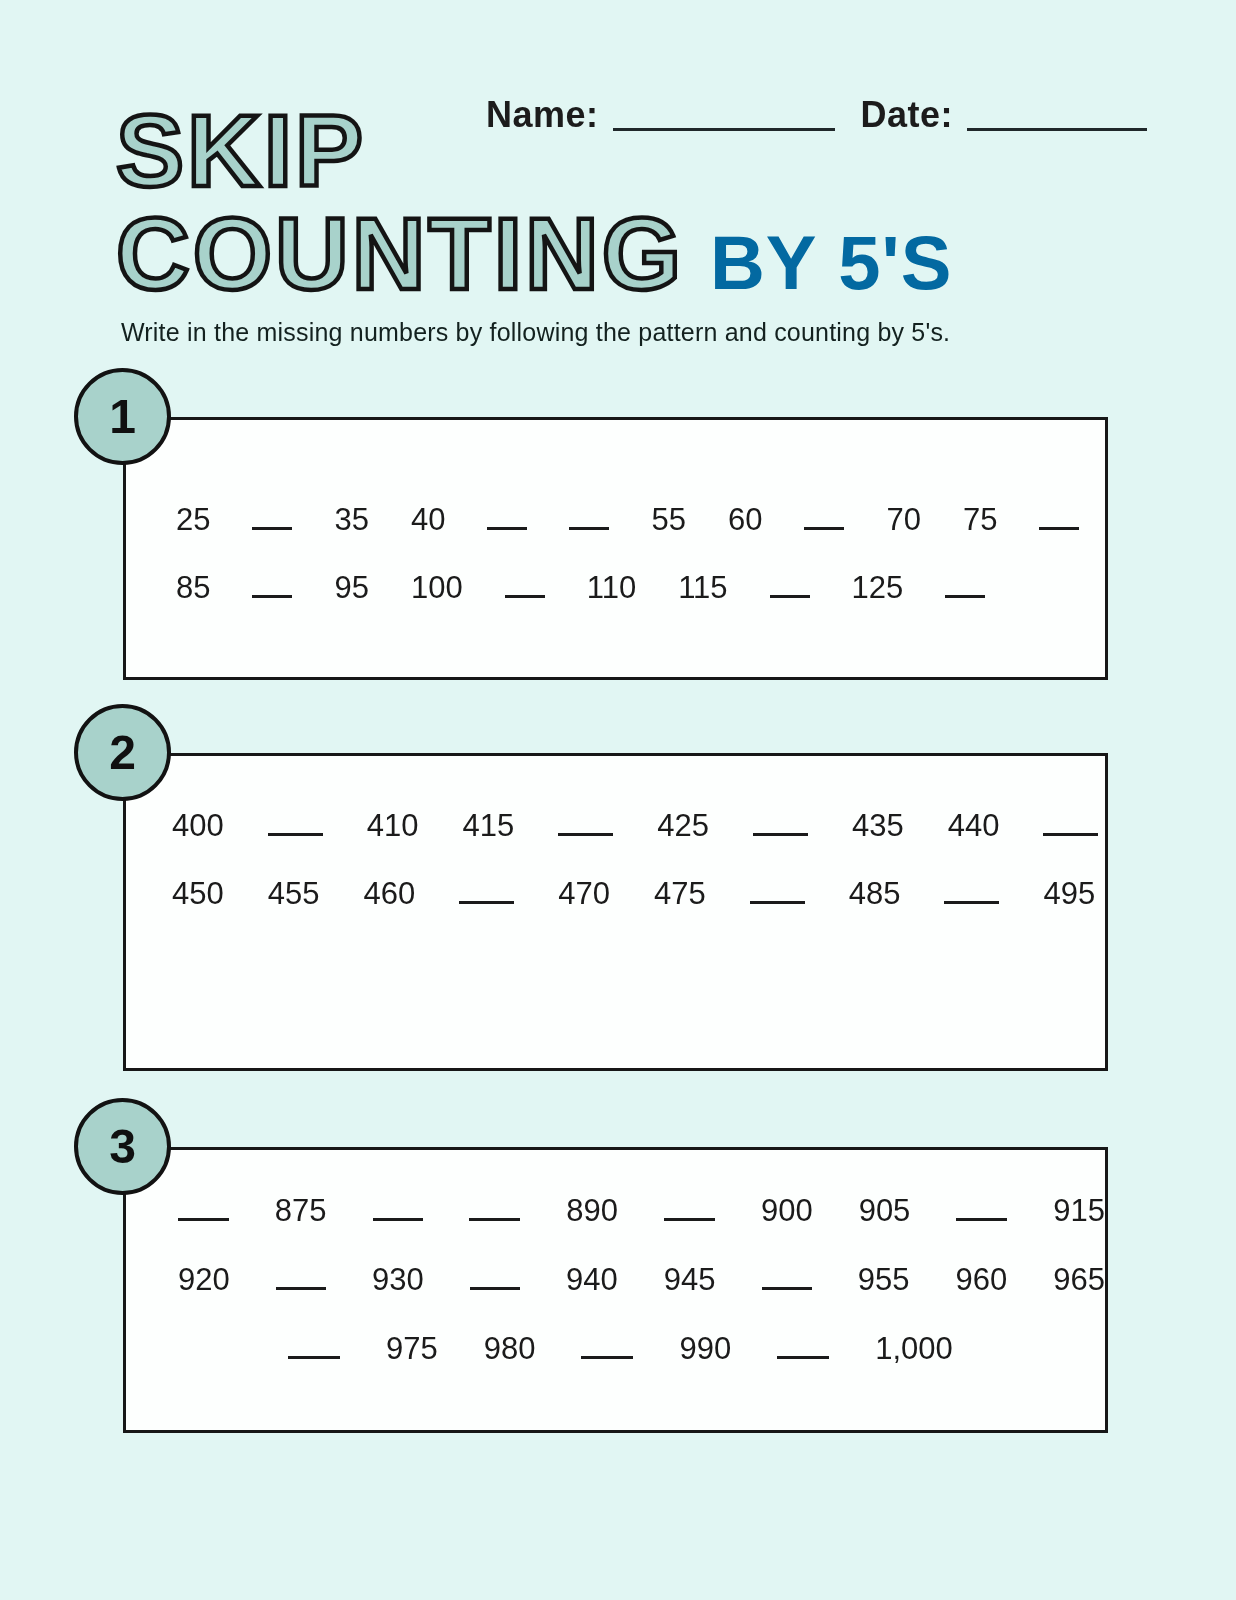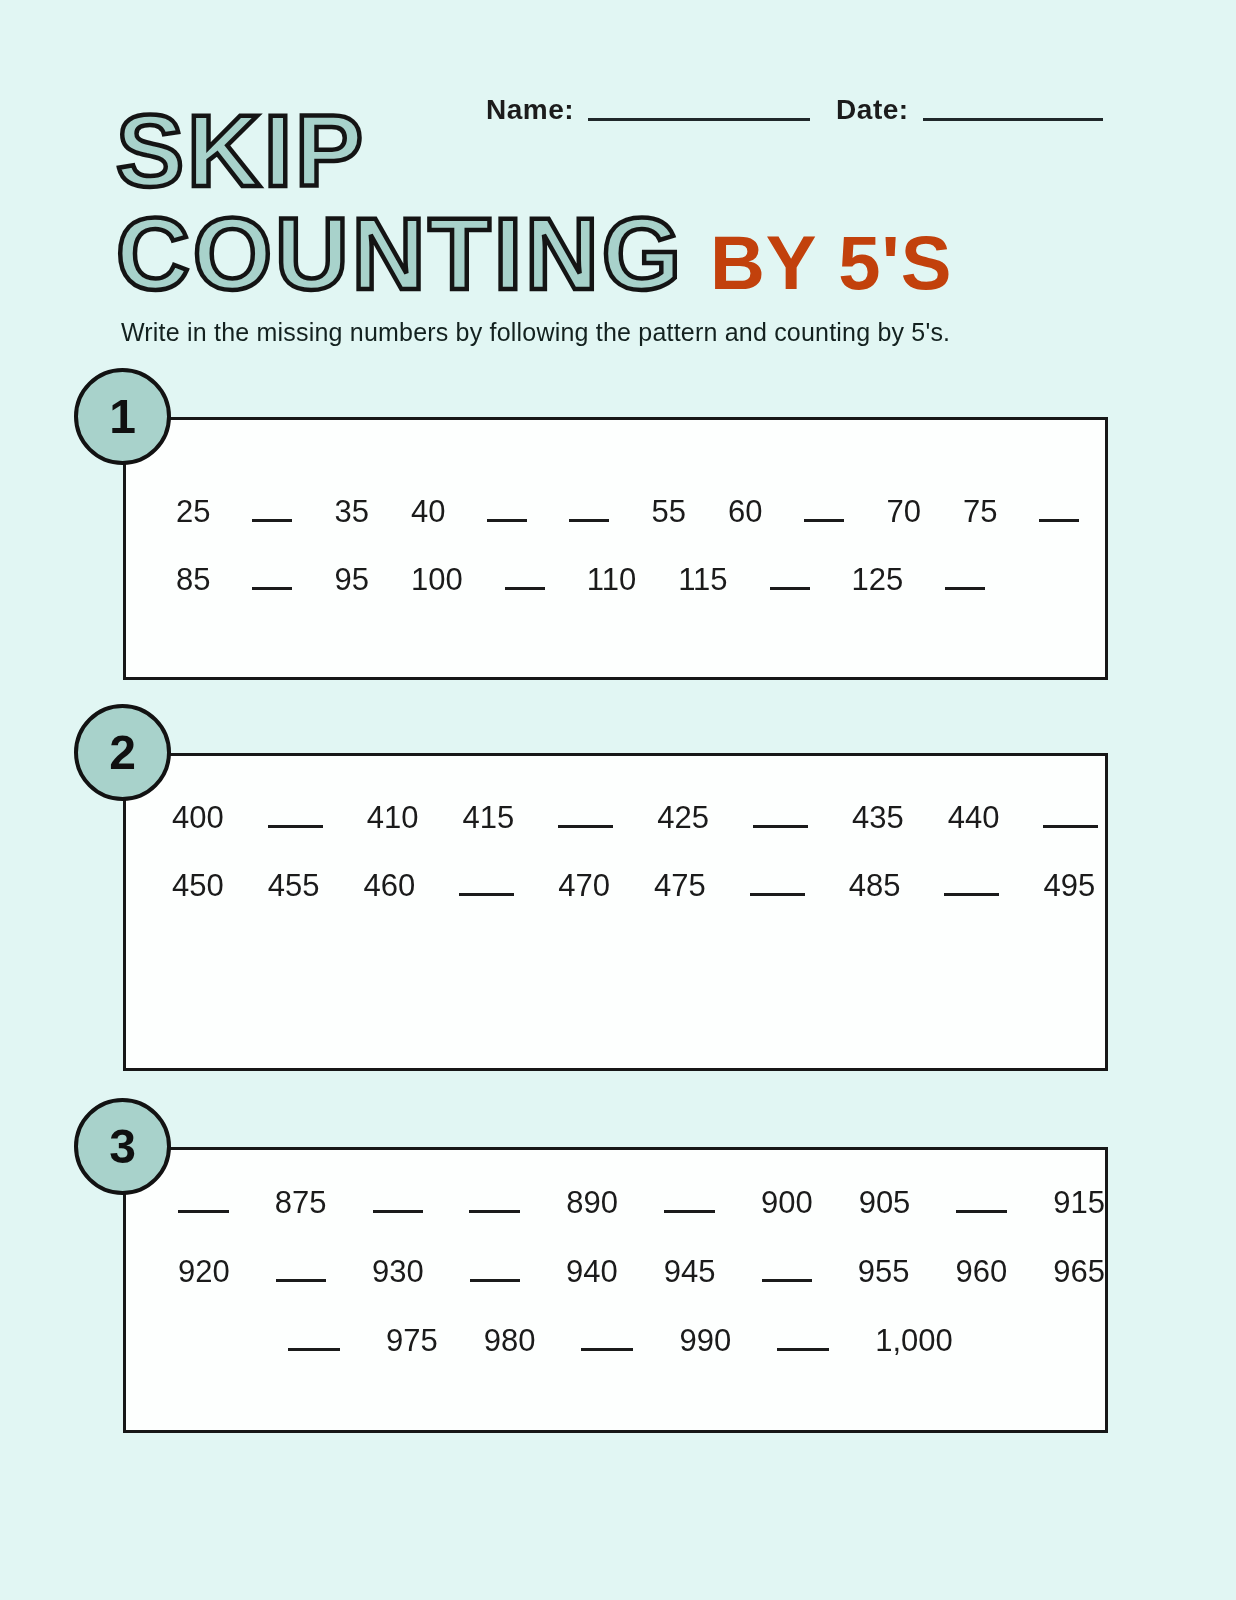--- a/index.html
+++ b/index.html
@@ -13,21 +13,21 @@
     overflow: hidden;
   }
 
   
   .header-fields {
     position: absolute;
     top: 94px;
     left: 486px;
     display: flex;
     align-items: flex-end;
-    font-size: 28px;
+    font-size: 36px;
     font-weight: 700;
     color: #1c1c1c;
     letter-spacing: 0.5px;
   }
   .write-line {
     display: inline-block;
     border-bottom: 3px solid #20282a;
     margin: 0 0 5px 14px;
   }
   .name-line { width: 222px; margin-right: 26px; }
@@ -46,21 +46,21 @@
     line-height: 0.94;
     font-weight: 700;
     color: var(--accent, #a8d2cb);
     -webkit-text-stroke: 4.5px #141414;
     letter-spacing: 3px;
   }
   .title-line2 { display: flex; align-items: baseline; gap: 26px; }
   .title-suffix {
     font-size: 76px;
     font-weight: 700;
-    color: #c2410c;
+    color: #0369a1;
     letter-spacing: 1px;
     margin-top: 19px;
   }
 
   
   .instruction {
     position: absolute;
     top: 318px;
     left: 121px;
     margin: 0;
@@ -96,21 +96,21 @@
     align-items: center;
     justify-content: center;
     font-size: 48px;
     font-weight: 700;
     color: #101010;
   }
   .badge-1 { top: 368px; }
   .badge-2 { top: 704px; }
   .badge-3 { top: 1098px; }
 
-  .rows { box-sizing: border-box; }
+  .rows { box-sizing: border-box; margin-top: 8px; }
   .panel-1 .rows { padding: 76px 0 0 50px; }
   .panel-2 .rows { padding: 46px 0 0 46px; }
   .panel-3 .rows { padding: 37px 0 0 52px; }
 
   .num-row {
     display: flex;
     align-items: baseline;
     font-size: 31px;
     line-height: 32px;
     color: #1b1b1b;

